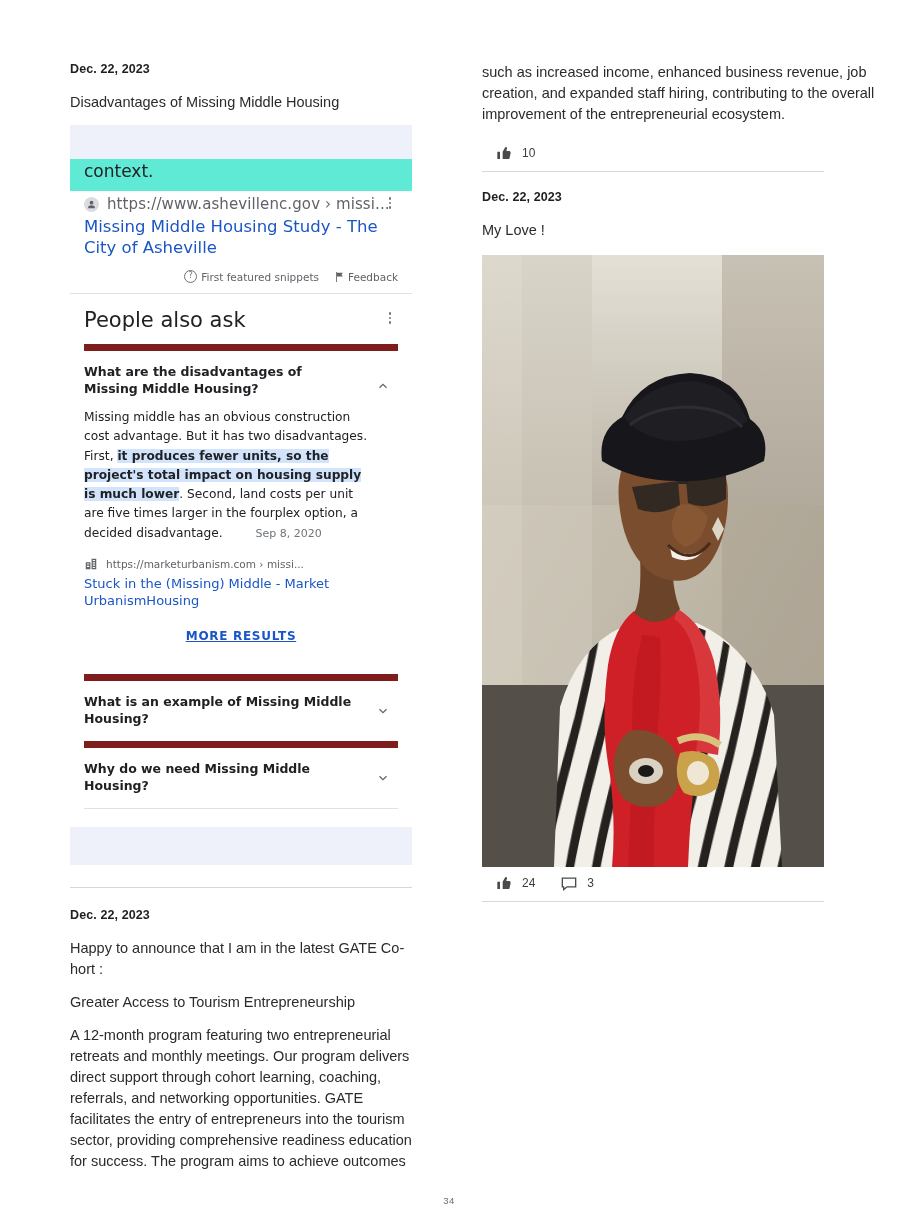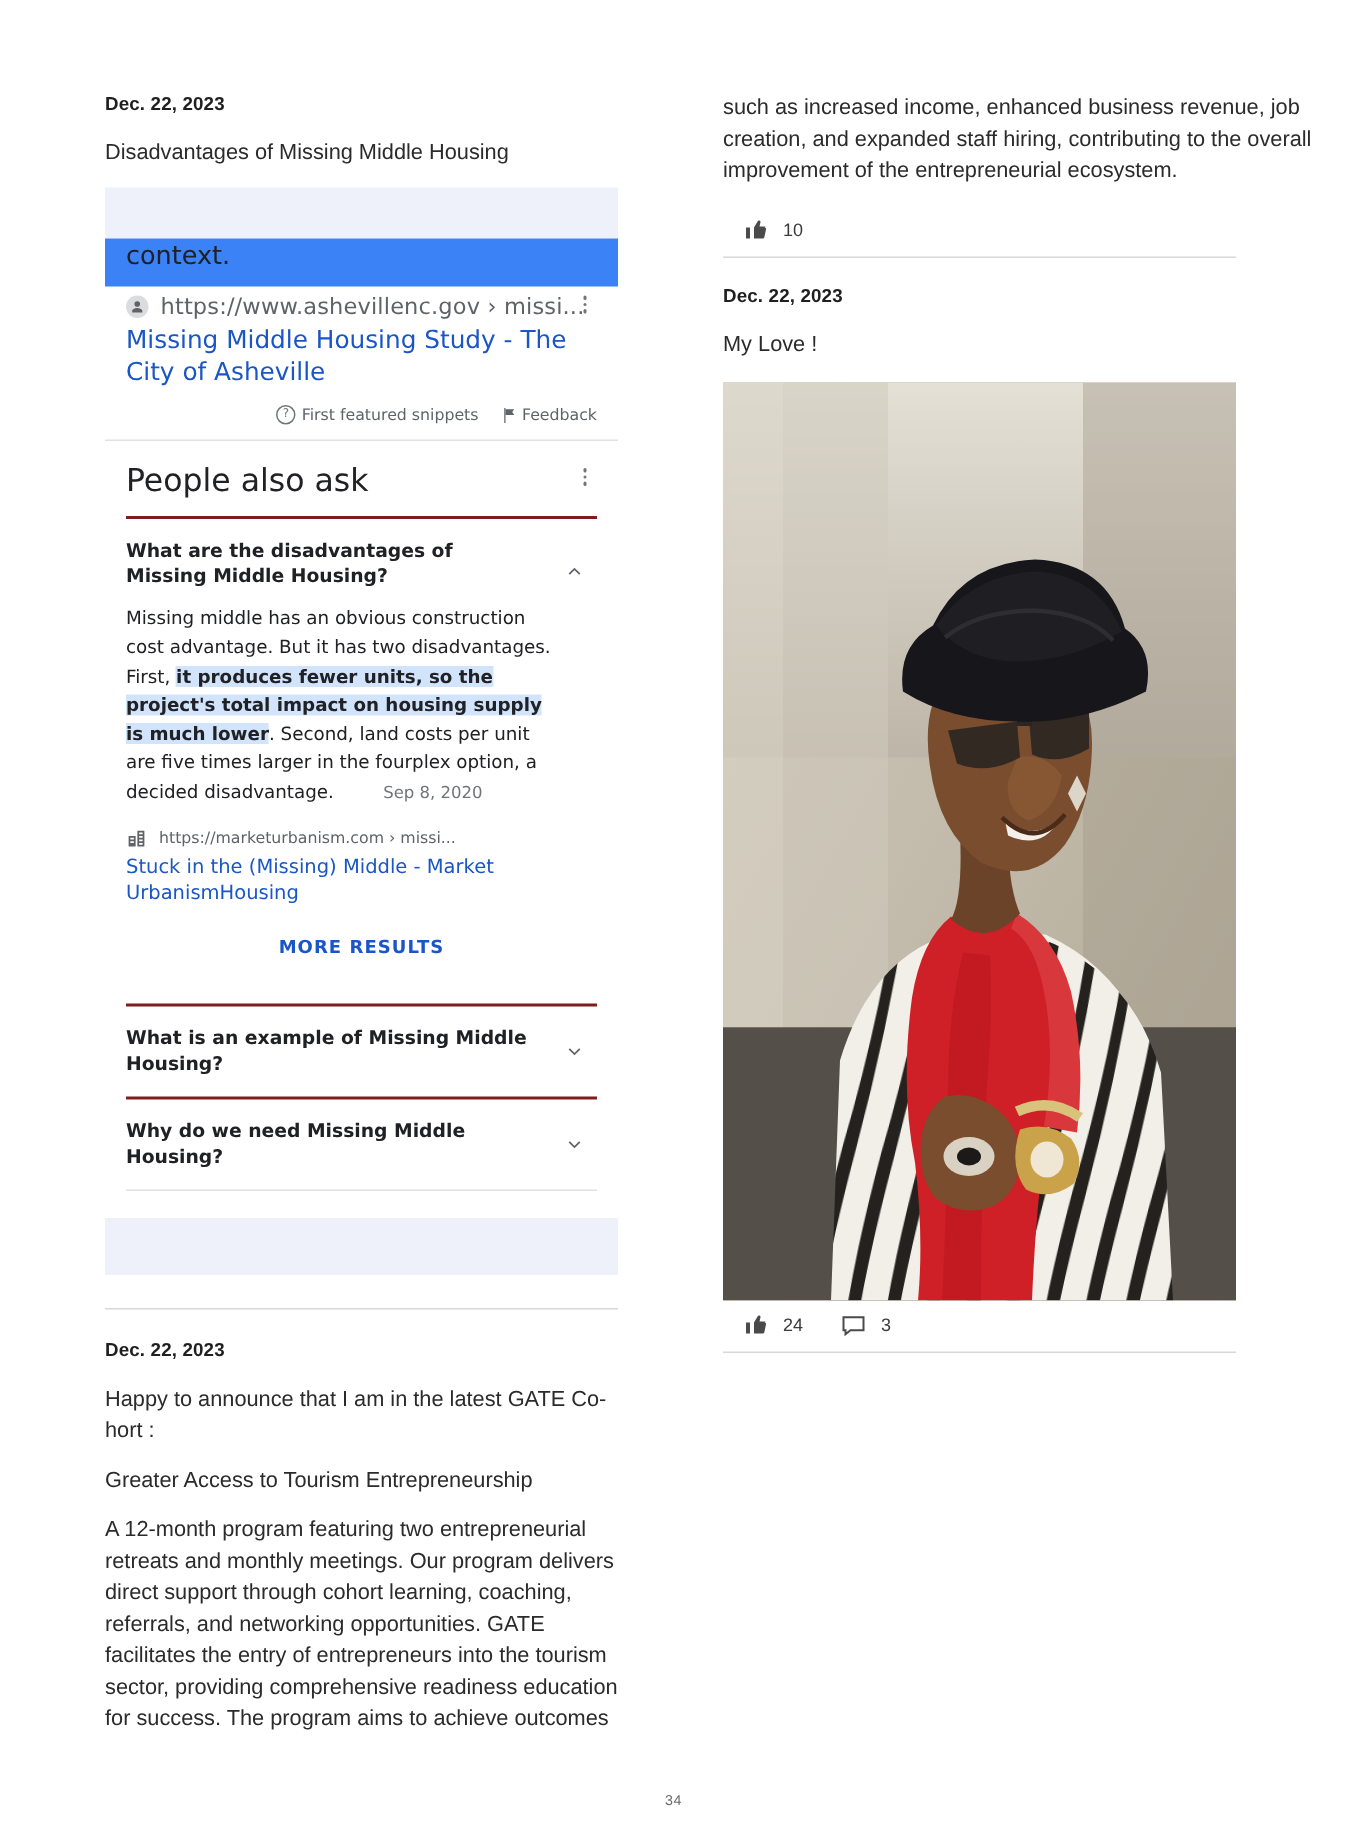--- a/index.html
+++ b/index.html
@@ -57,21 +57,21 @@
   }
   .g-band {
     background: #eef1fa;
     height: 34px;
     width: 342px;
   }
   .g-snippet-tail {
     font-size: 17px;
     color: #202124;
     padding: 2px 14px 10px 14px;
-    background: #3b82f6;
+    background: #5eead4;
     font-family: "DejaVu Sans", sans-serif;
   }
   .g-result {
     padding: 4px 14px 0 14px;
   }
   .g-urlrow {
     display: flex;
     align-items: center;
     gap: 8px;
     position: relative;
@@ -173,21 +173,21 @@
     flex-direction: column;
     align-items: center;
     justify-content: center;
     gap: 2px;
     cursor: pointer;
   }
   .paa-kebab i {
     width: 2.5px; height: 2.5px; border-radius: 50%; background: #70757a;
   }
   .paa-item {
-    border-top: 2px solid #7f1d1d;
+    border-top: 7px solid #7f1d1d;
     padding: 13px 0 13px 0;
     position: relative;
   }
   .paa-q {
     font-size: 12.5px;
     font-weight: bold;
     color: #202124;
     font-family: "DejaVu Sans", sans-serif;
     line-height: 1.35;
     width: 270px;
@@ -248,20 +248,21 @@
   }
   .more-results {
     text-align: center;
     padding: 20px 0 18px 0;
     font-size: 12px;
     font-weight: bold;
     letter-spacing: 0.7px;
     color: #1a56c5;
     font-family: "DejaVu Sans", sans-serif;
     cursor: pointer;
+    text-decoration: underline;
   }
   .g-band-bottom {
     background: #eef1fa;
     height: 38px;
     width: 342px;
     margin-top: 18px;
   }
   .post-sep {
     height: 1px;
     background: #d8d8d8;

